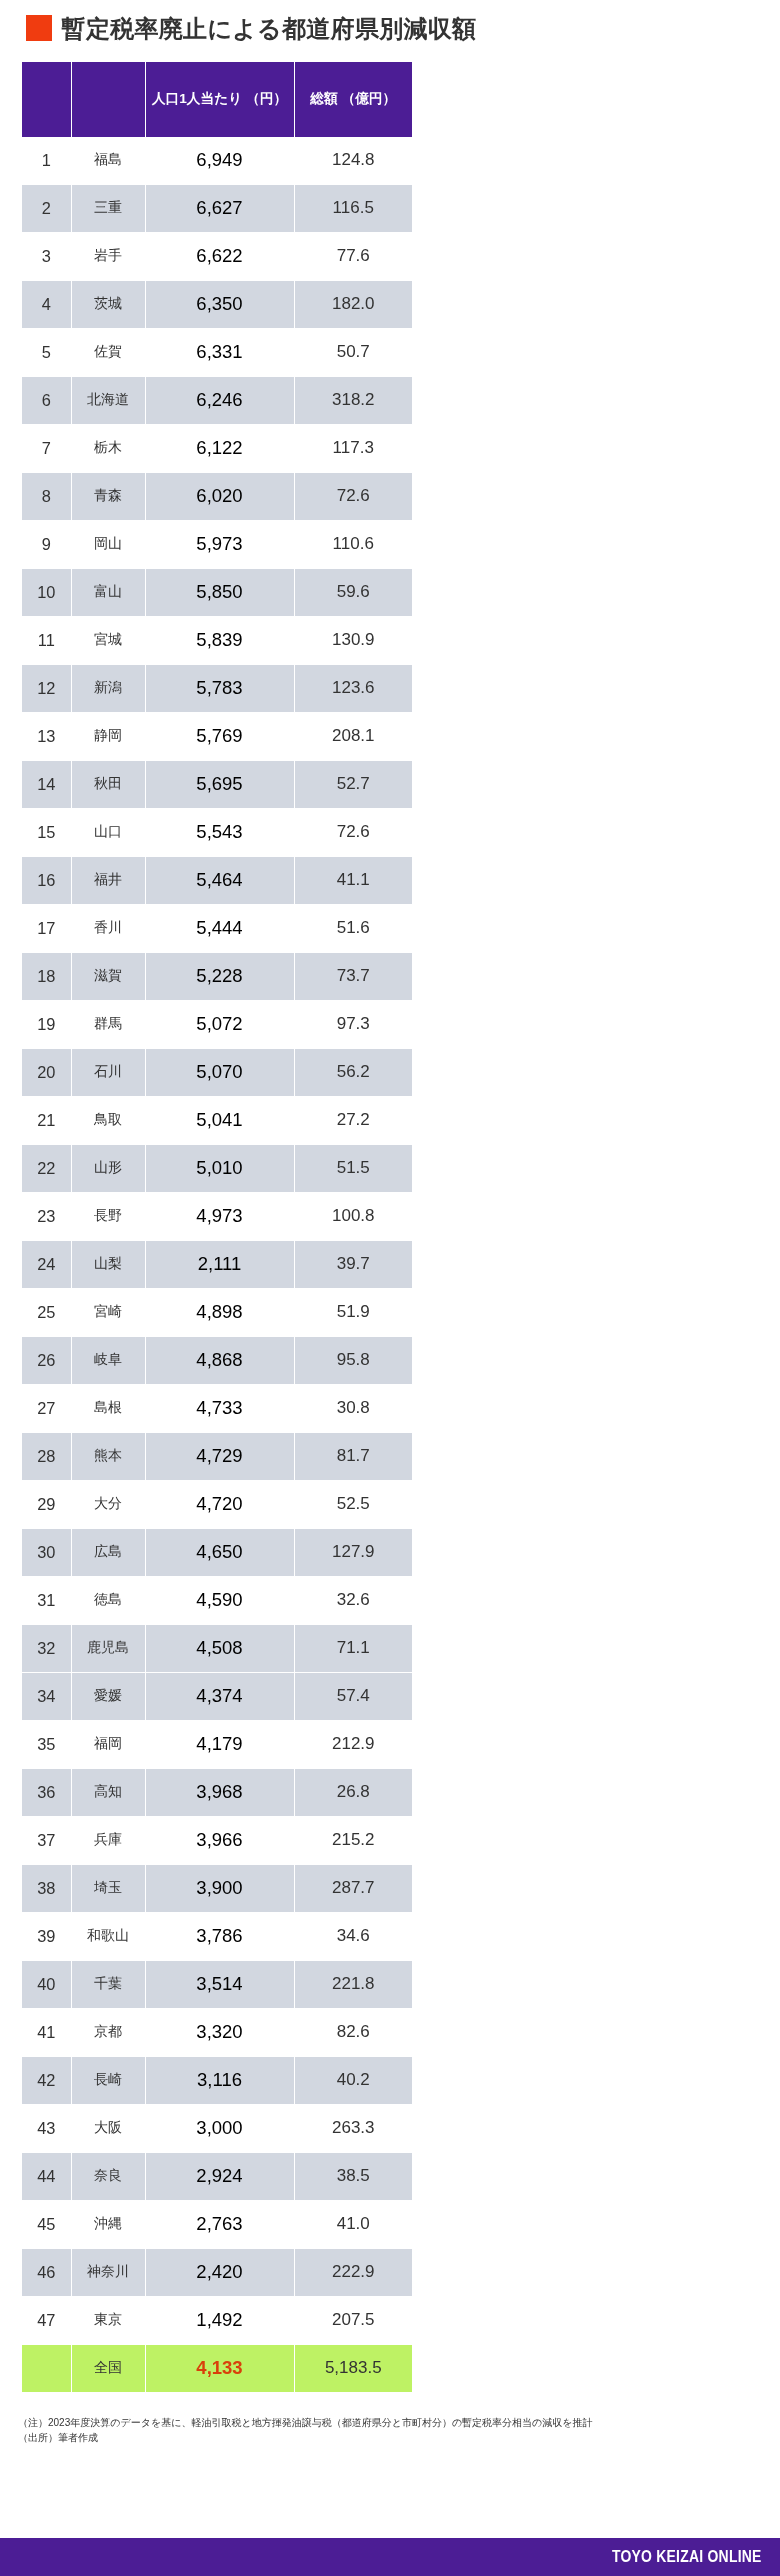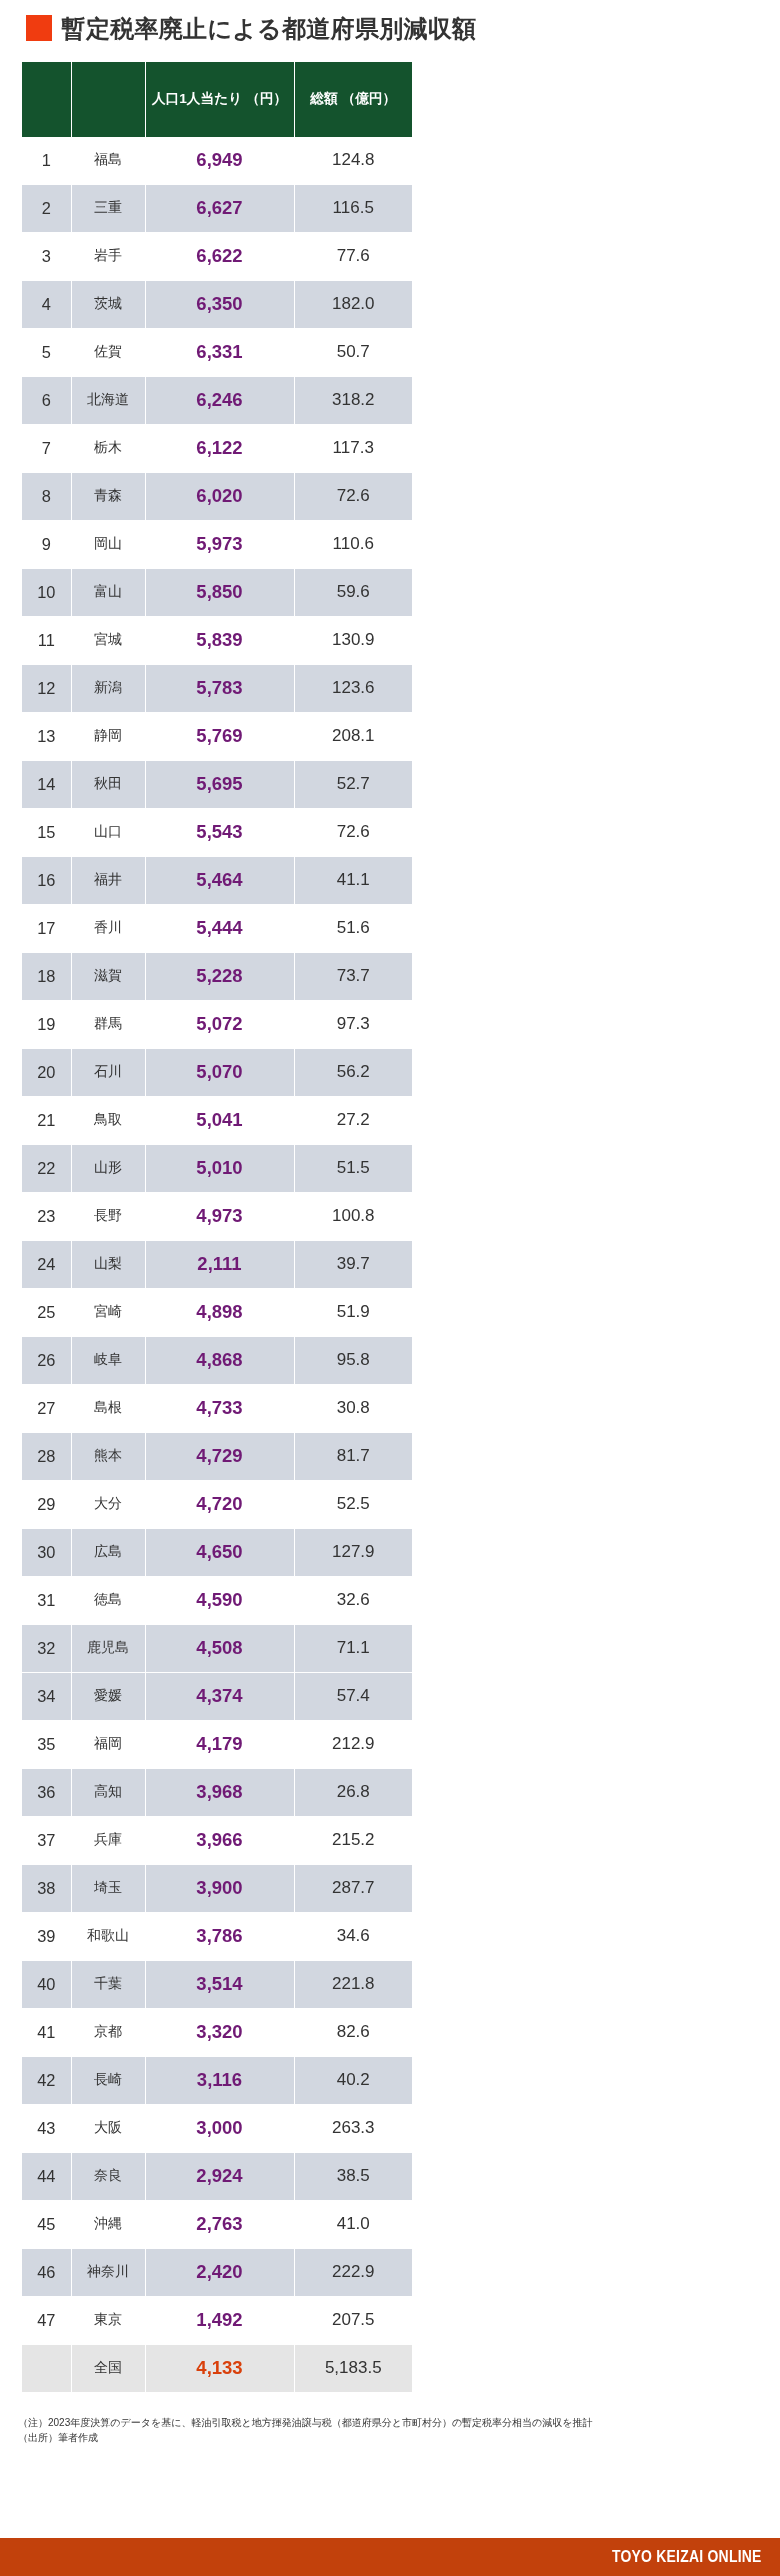--- a/index.html
+++ b/index.html
@@ -49,21 +49,21 @@
     border-collapse: collapse;
     width: 390px;
     table-layout: fixed;
   }
   table.data col.c-rank  { width: 49px; }
   table.data col.c-pref  { width: 74px; }
   table.data col.c-per   { width: 149px; }
   table.data col.c-total { width: 118px; }
 
   thead th {
-    background: #14532d;
+    background: #4c1d95;
     color: #ffffff;
     font-size: 13.7px;
     font-weight: bold;
     height: 67px;
     vertical-align: middle;
     text-align: center;
     border-right: 1.4px solid #ffffff;
     line-height: 1.22;
     padding: 4px;
   }
@@ -79,25 +79,25 @@
     padding: 0;
     color: #333333;
   }
   tbody td:last-child { border-right: none; }
 
   tbody tr.odd  td { background: #ffffff; }
   tbody tr.even td { background: #d2d7e0; }
 
   td.rank  { font-size: 16.4px; }
   td.pref  { font-size: 14px; font-weight: normal; }
-  td.per   { color: #701a75; font-weight: bold; font-size: 18.5px; }
+  td.per   { color: #000000; font-weight: normal; font-size: 18.5px; }
   td.total { font-size: 17px; color: #333333; }
 
   tbody tr.total-row td {
-    background: #e5e5e5;
+    background: #bef264;
     border-bottom: none;
   }
   tbody tr.total-row td.per { color: #d9400b; font-weight: bold; text-align: center; }
 
   
   .notes {
     margin: 23px 0 0 18px;
     font-size: 10px;
     line-height: 1.55;
     color: #333333;
@@ -105,21 +105,21 @@
   }
   .notes div { white-space: pre-wrap; }
 
   
   .footer-bar {
     position: absolute;
     left: 0;
     bottom: 0;
     width: 780px;
     height: 38px;
-    background: #c2410c;
+    background: #4c1d95;
     display: flex;
     align-items: center;
     justify-content: flex-end;
   }
   .footer-text {
     color: #ffffff;
     font-size: 17px;
     font-weight: bold;
     letter-spacing: 0.3px;
     margin-right: 18px;

